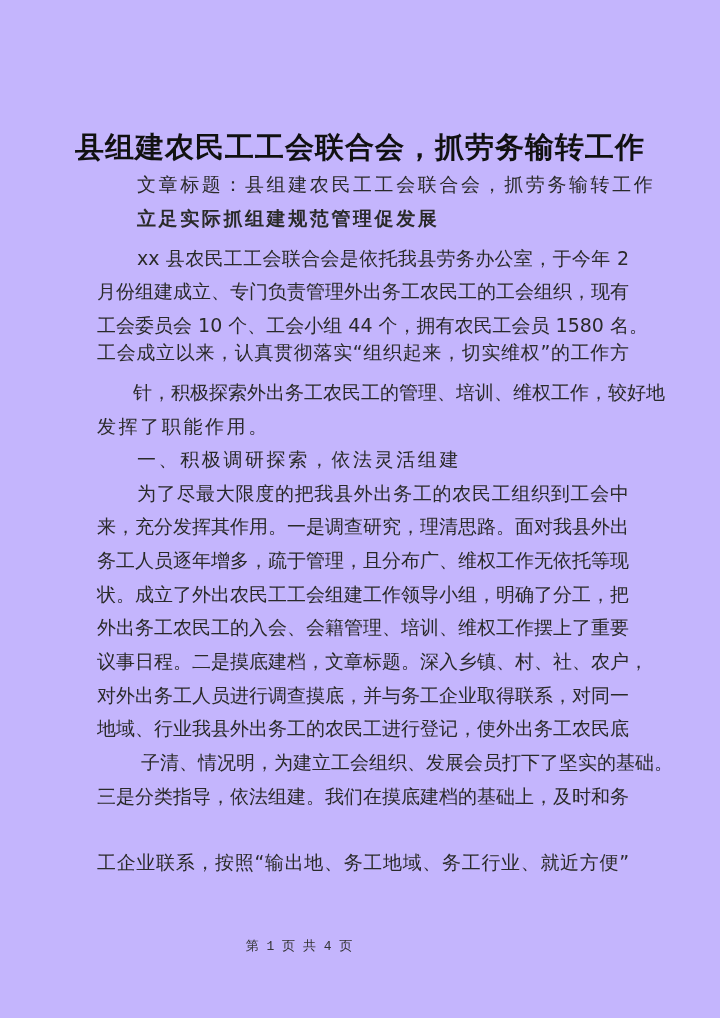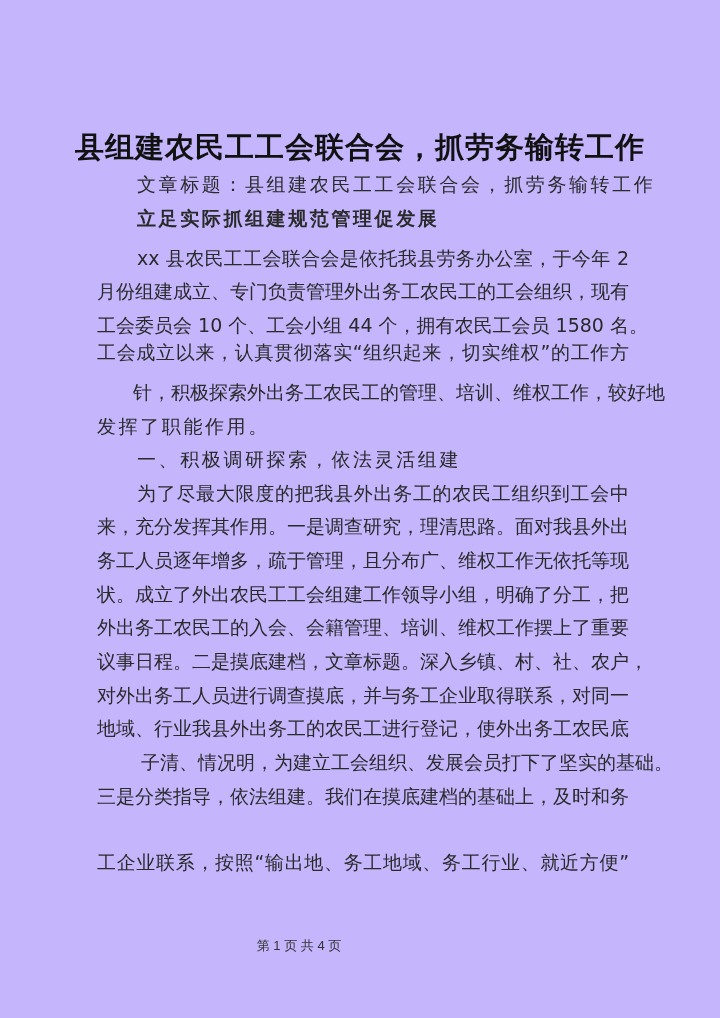--- a/index.html
+++ b/index.html
@@ -8,21 +8,21 @@
     .page { position: absolute; left: 0; top: 0; width: 720px; height: 1018px; background: #c4b5fd; }
     .title { position: absolute; left: 0; width: 720px; top: 128px; text-align: center;
              font-size: 29px; font-weight: bold; color: #111; letter-spacing: 1px;
              font-family: "DejaVu Sans", "Liberation Sans", sans-serif; }
     .line { position: absolute; left: 97px; width: 532px; font-size: 19px; line-height: 24px;
             white-space: nowrap; color: #2a2a2a; letter-spacing: 2.6px;
             font-family: "DejaVu Sans", "Liberation Sans", sans-serif; }
     .line.justify { text-align: justify; text-align-last: justify; letter-spacing: 0; }
     .indent { left: 137px; width: 492px; }
     .footer { position: absolute; left: 0; width: 598px; top: 937px; text-align: center;
-              font-size: 13px; color: #333; font-family: Liberation Sans, sans-serif; }
+              font-size: 13px; color: #333; font-family: Liberation Mono, monospace; }
   </style>
 </head>
 <body>
 
 <div class="page">
   <div class="title">县组建农民工工会联合会，抓劳务输转工作</div>
   <div id="body-lines">
       <div class="line indent" style="top: 172px;">文章标题：县组建农民工工会联合会，抓劳务输转工作</div>
       <div class="line indent" style="top: 206px; font-weight: bold;">立足实际抓组建规范管理促发展</div>
       <div class="line indent justify" style="top: 246px;">xx 县农民工工会联合会是依托我县劳务办公室，于今年 2</div>

